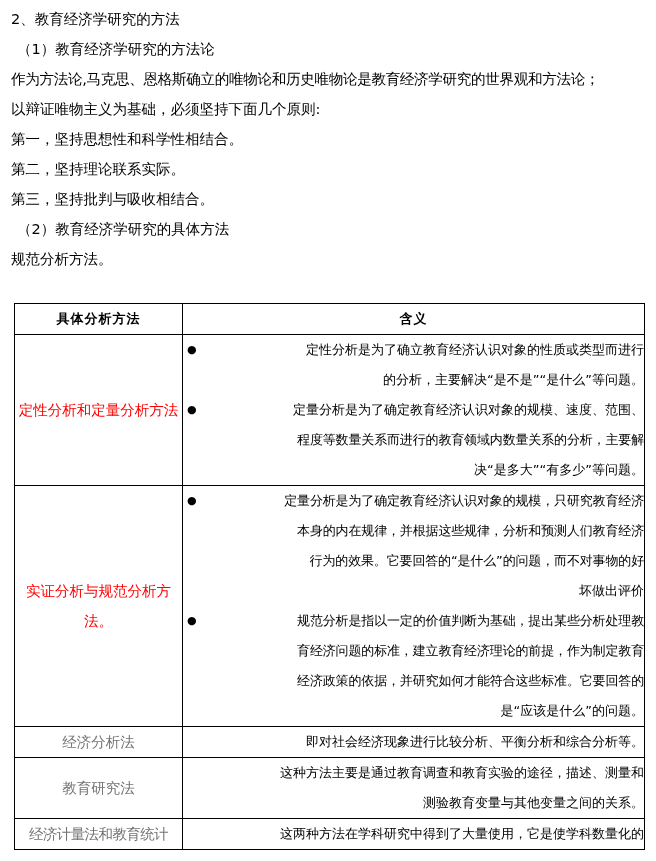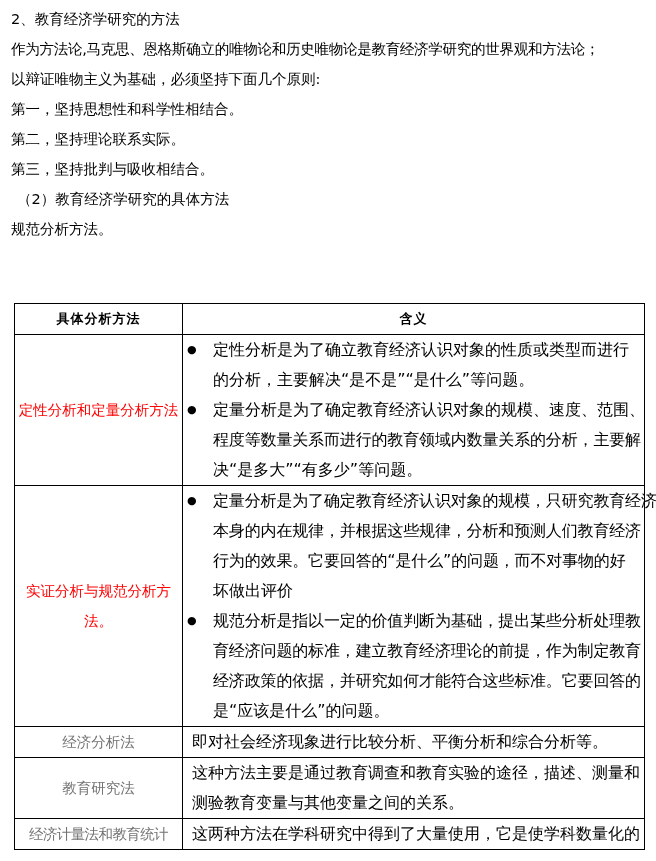--- a/index.html
+++ b/index.html
@@ -73,24 +73,24 @@
   }
   td.term.plain {
     color: #737373;
   }
   td.term.squeeze {
     letter-spacing: -0.6px;
     padding: 0 2px;
   }
 
   td.def {
-    font-size: 16px;
+    font-size: 13px;
     line-height: 30px;
     padding: 3px 6px 3px 8px;
-    text-align: left;
+    text-align: right;
   }
   td.def.plain-def {
     padding-left: 9px;
   }
 
   ul.defs {
     list-style: none;
     margin: 0;
     padding: 0;
   }
@@ -113,20 +113,21 @@
   .def-line.sq { letter-spacing: -0.15px; }
   .plain-line { display: block; white-space: nowrap; }
 </style>
 </head>
 <body>
 
 <div class="page">
 
   <div class="prose">
     <div class="para">2、教育经济学研究的方法</div>
+    <div class="para indent1">（1）教育经济学研究的方法论</div>
     <div class="para wide">作为方法论,马克思、恩格斯确立的唯物论和历史唯物论是教育经济学研究的世界观和方法论；</div>
     <div class="para">以辩证唯物主义为基础，必须坚持下面几个原则:</div>
     <div class="para">第一，坚持思想性和科学性相结合。</div>
     <div class="para">第二，坚持理论联系实际。</div>
     <div class="para">第三，坚持批判与吸收相结合。</div>
     <div class="para indent1">（2）教育经济学研究的具体方法</div>
     <div class="para">规范分析方法。</div>
   </div>
 
   <div class="tbl-wrap">

